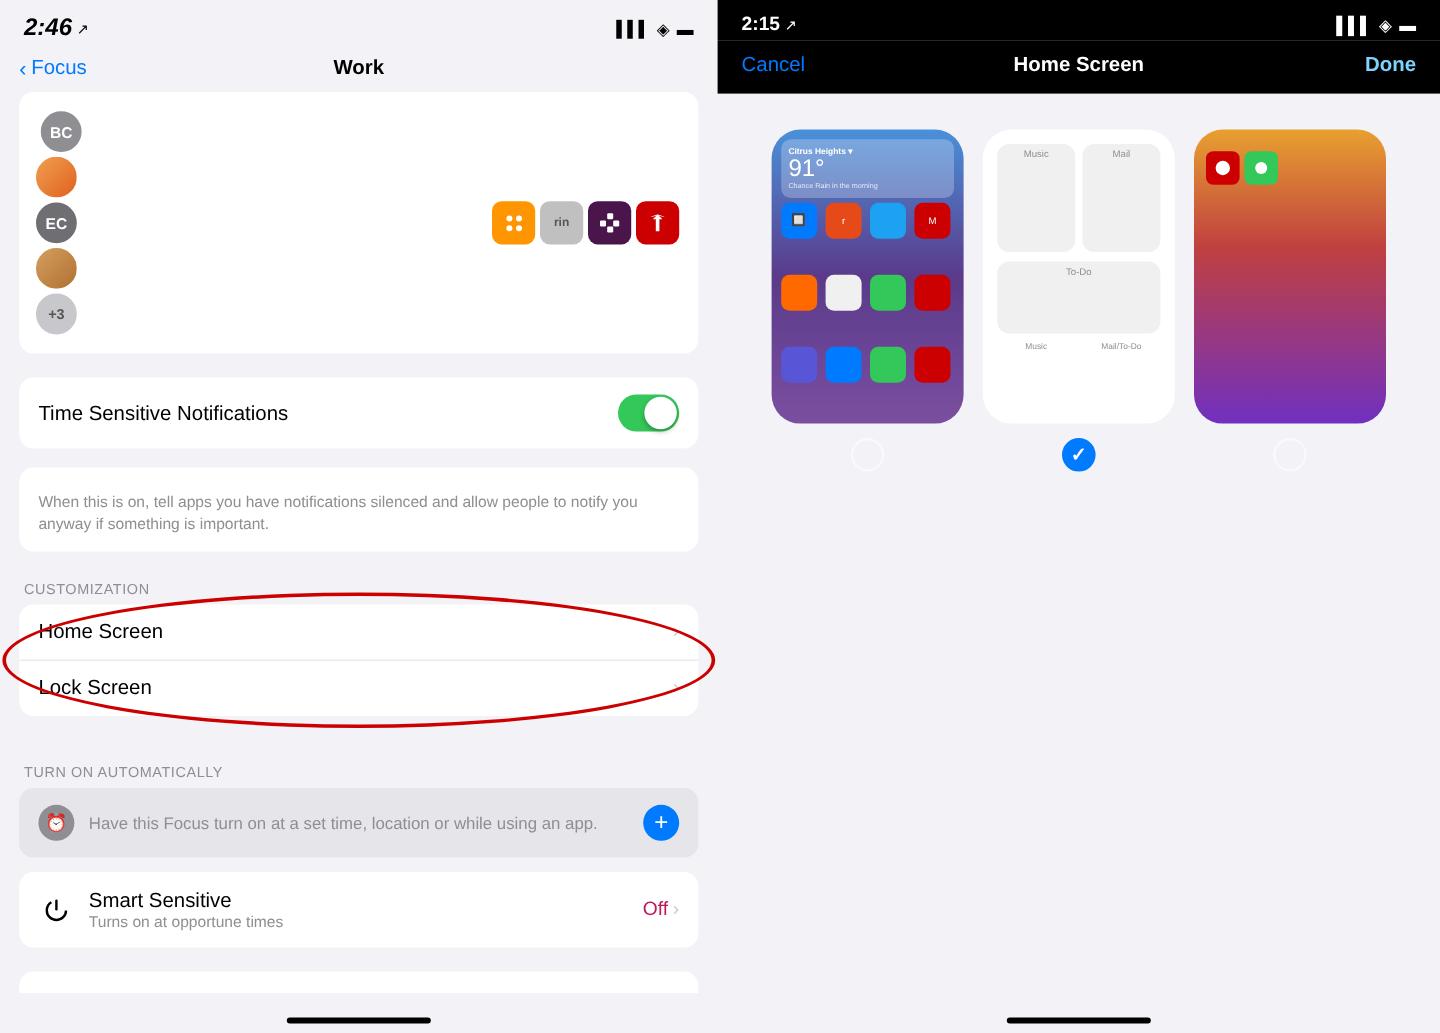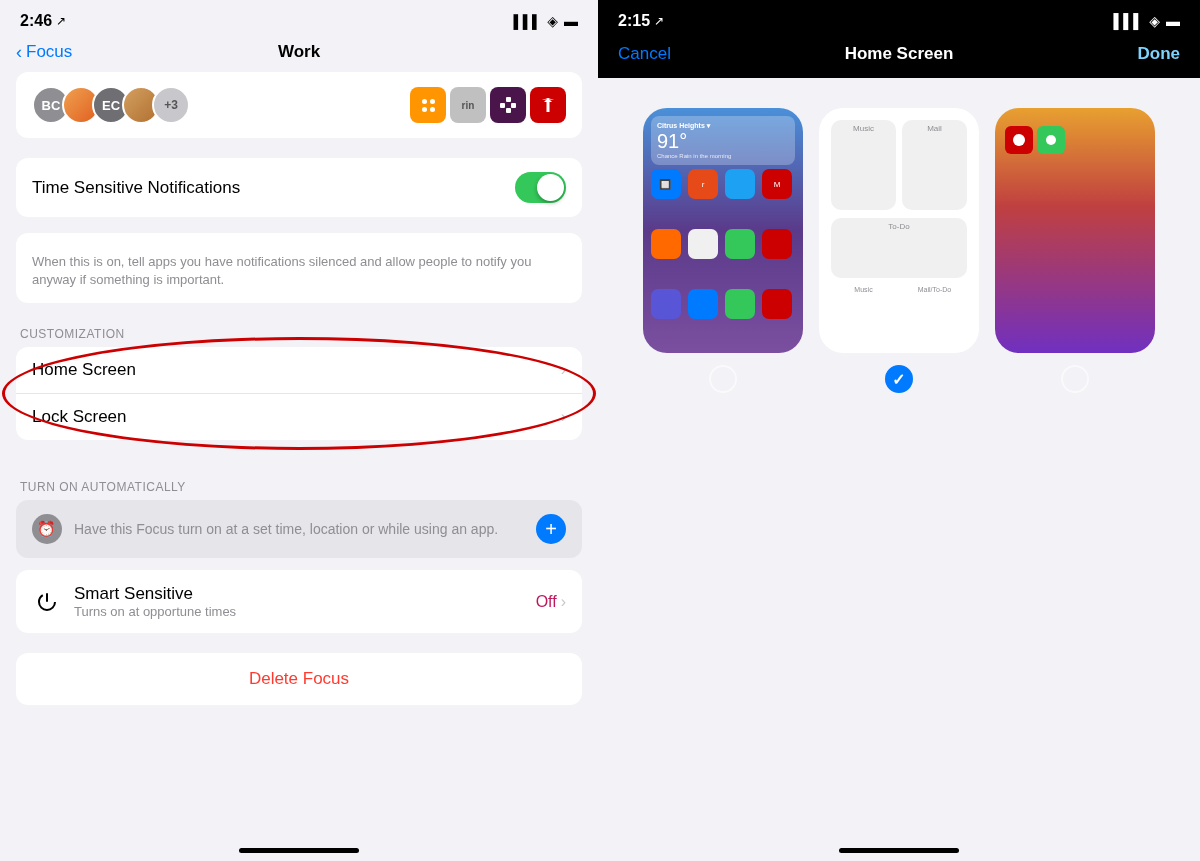--- a/index.html
+++ b/index.html
@@ -23,23 +23,24 @@
     }
 
     .status-bar {
       display: flex;
       justify-content: space-between;
       align-items: center;
       padding: 12px 20px 4px;
       background: #f2f2f7;
     }
     .status-time {
-      font-size: 16px;
+      font-size: 20px;
       font-weight: 600;
       color: #000;
+      font-style: italic;
     }
     .status-icons {
       display: flex;
       align-items: center;
       gap: 6px;
     }
     .signal-bars { font-size: 13px; color: #000; }
     .wifi-icon { font-size: 14px; color: #000; }
     .battery-icon { font-size: 14px; color: #000; }
 
@@ -78,20 +79,21 @@
       border-radius: 12px;
       padding: 14px 16px;
       margin-bottom: 20px;
       display: flex;
       align-items: center;
       justify-content: space-between;
     }
     .avatars {
       display: flex;
       align-items: center;
+      flex-direction: column;
     }
     .avatar {
       width: 38px;
       height: 38px;
       border-radius: 50%;
       border: 2px solid #fff;
       margin-left: -8px;
       display: flex;
       align-items: center;
       justify-content: center;

